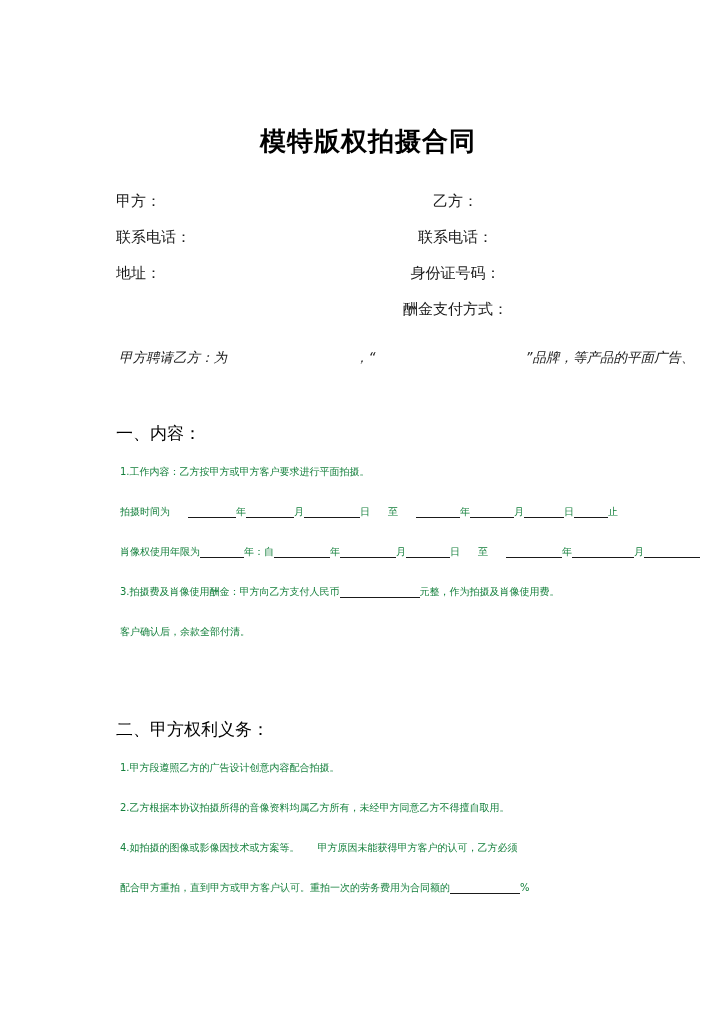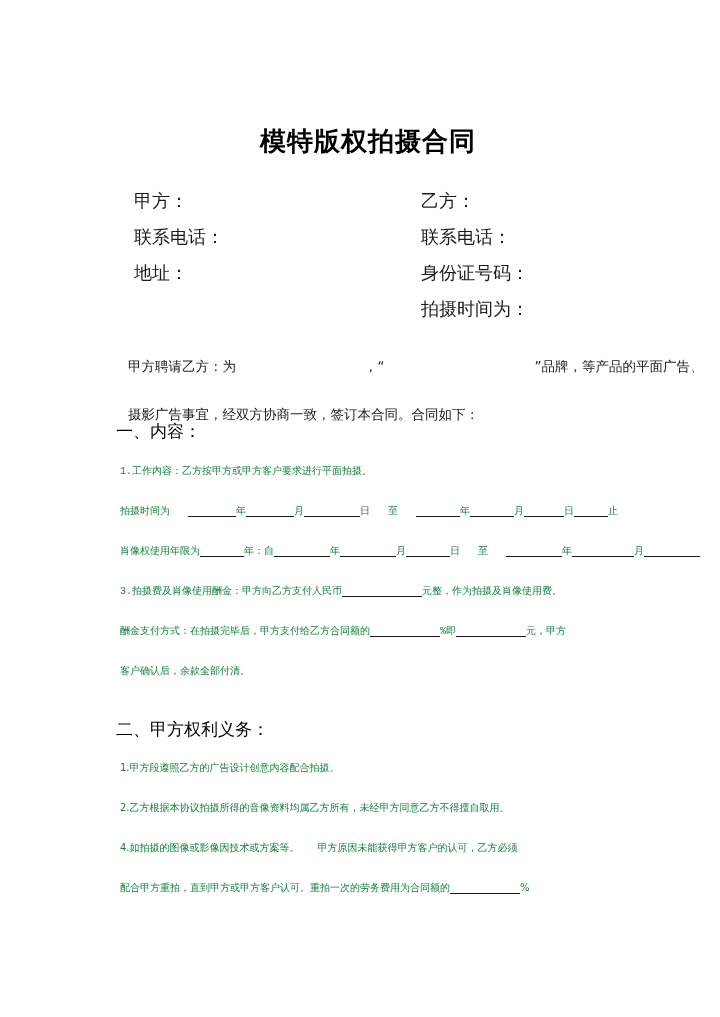--- a/index.html
+++ b/index.html
@@ -53,59 +53,59 @@
     left: 0;
     top: 183px;
     width: 506px;
     height: 140px;
   }
   .party-col {
     position: absolute;
     top: 0;
   }
   .party-col.left  { left: 0px; }
-  .party-col.right { left: 287px; }
+  .party-col.right { left: 287px; text-align: center; }
 
   .party-line {
-    font-size: 18px;
+    font-size: 15px;
     line-height: 36px;
     white-space: nowrap;
     color: #1a1a1a;
-    margin-left: 18px;
   }
 
   .intro {
     position: absolute;
     left: 0;
     top: 336px;
     width: 512px;
   }
 
   .para {
     font-size: 13.5px;
     line-height: 36px;
-    margin: 12px;
+    margin: 3px;
     white-space: nowrap;
     color: #1a1a1a;
+    font-style: italic;
   }
 
   .gap-sm { display: inline-block; width: 18px; }
 
   .blank-wide  { display: inline-block; width: 128px; }
   .blank-wide2 { display: inline-block; width: 150px; }
 
   .section-head {
     font-size: 17px;
     line-height: 34px;
     margin: 0;
     color: #000000;
     white-space: nowrap;
   }
 
-  .sec1 { position: absolute; left: 0; top: 416px; width: 512px; font-family: Liberation Mono, monospace; }
+  .sec1 { position: absolute; left: 0; top: 416px; width: 512px; }
   .sec2 { position: absolute; left: 0; top: 712px; width: 512px; }
 
   .body-line {
     font-size: 10px;
     line-height: 36px;
     margin: 4px;
     white-space: nowrap;
     color: #15803d;
   }
 
@@ -136,44 +136,42 @@
       <div class="party-col left">
         <div class="party-line">甲方：</div>
         <div class="party-line">联系电话：</div>
         <div class="party-line">地址：</div>
       </div>
 
       <div class="party-col right">
         <div class="party-line">乙方：</div>
         <div class="party-line">联系电话：</div>
         <div class="party-line">身份证号码：</div>
-        <div class="party-line">拍摄时间为：</div>
+        <div class="party-line">酬金支付方式：</div>
       </div>
 
     </div>
 
     <div class="intro">
       <p class="para"><span>甲方聘请乙方：为</span><span class="blank-wide"></span><span>，“</span><span class="blank-wide2"></span><span>”品牌，等产品的平面广告、</span></p>
-      <p class="para">摄影广告事宜，经双方协商一致，签订本合同。合同如下：</p>
     </div>
 
     <div class="sec1">
 
       <p class="section-head">一、内容：</p>
 
       <p class="body-line">1.工作内容：乙方按甲方或甲方客户要求进行平面拍摄。</p>
 
       <p class="body-line"><span>拍摄时间为</span><span class="gap-sm"></span><span class="ul w48"></span><span>年</span><span class="ul w48"></span><span>月</span><span class="ul w56"></span><span>日</span><span class="gap-sm"></span><span>至</span><span class="gap-sm"></span><span class="ul w44"></span><span>年</span><span class="ul w44"></span><span>月</span><span class="ul w40"></span><span>日</span><span class="ul w34"></span><span>止</span></p>
 
 
       <p class="body-line"><span>肖像权使用年限为</span><span class="ul w44"></span><span>年：自</span><span class="ul w56"></span><span>年</span><span class="ul w56"></span><span>月</span><span class="ul w44"></span><span>日</span><span class="gap-sm"></span><span>至</span><span class="gap-sm"></span><span class="ul w56"></span><span>年</span><span class="ul w62"></span><span>月</span><span class="ul w56"></span></p>
 
       <p class="body-line"><span>3.拍摄费及肖像使用酬金：甲方向乙方支付人民币</span><span class="ul w80"></span><span>元整，作为拍摄及肖像使用费。</span></p>
 
-      <p class="body-line"><span>酬金支付方式：在拍摄完毕后，甲方支付给乙方合同额的</span><span class="ul w70"></span><span>%即</span><span class="ul w70"></span><span>元，甲方</span></p>
 
       <p class="body-line">客户确认后，余款全部付清。</p>
 
     </div>
 
     <div class="sec2">
 
       <p class="section-head">二、甲方权利义务：</p>
 
       <p class="body-line">1.甲方段遵照乙方的广告设计创意内容配合拍摄。</p>

